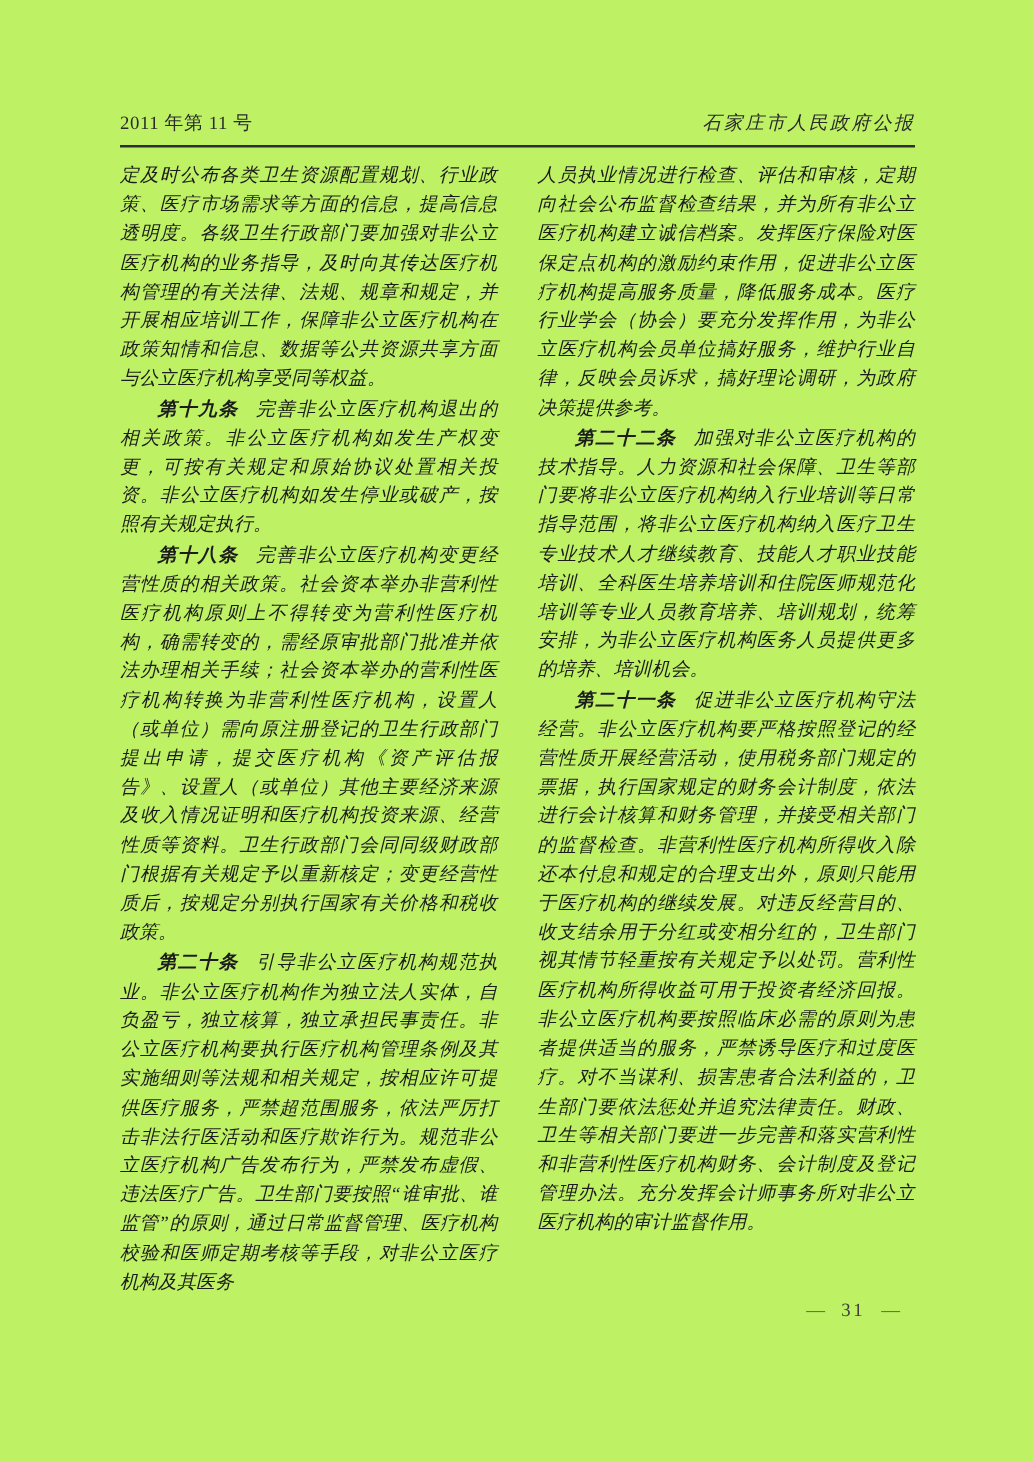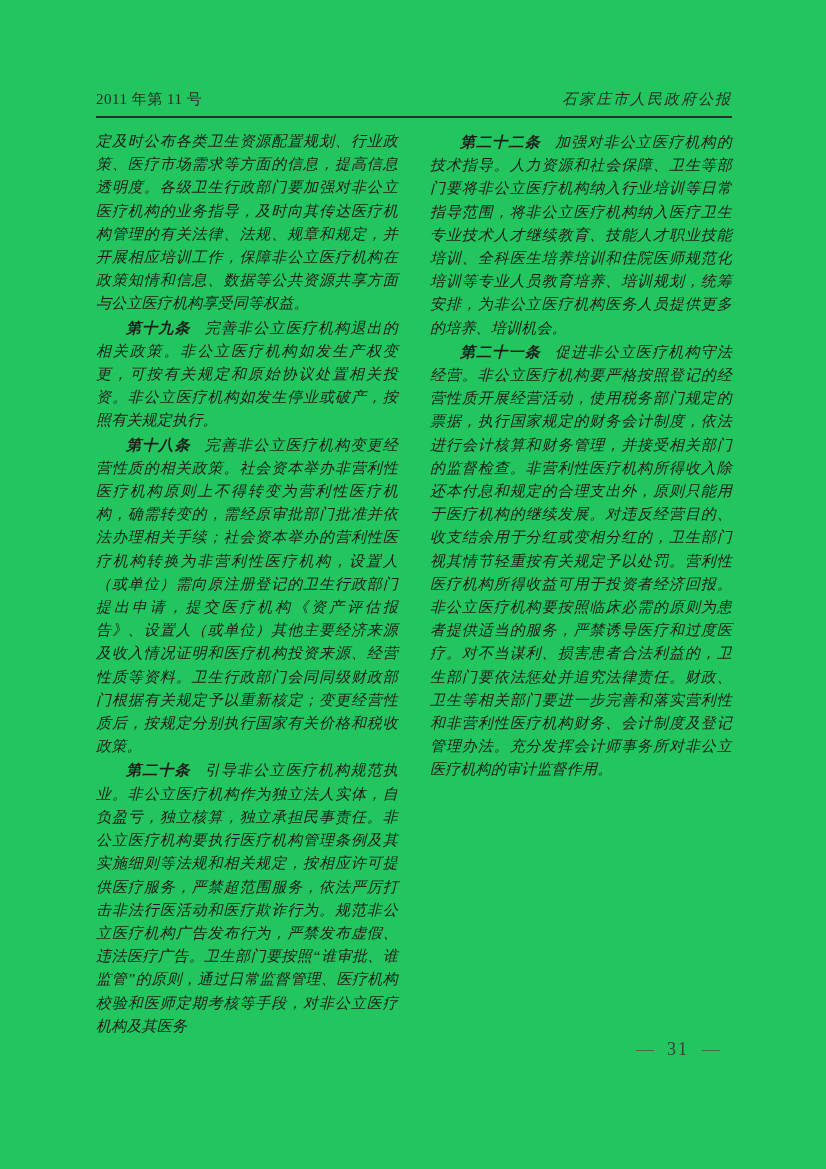--- a/index.html
+++ b/index.html
@@ -5,21 +5,21 @@
   html, body {
     margin: 0;
     padding: 0;
     background: #e8e8e6;
   }
   .page {
     position: relative;
     width: 826px;
     height: 1169px;
     margin: 0 auto;
-    background: #22c55e;
+    background: #bef264;
     font-family: "Liberation Serif", "DejaVu Serif", serif;
     color: #1c1c1c;
     overflow: hidden;
   }
   
   .header-row {
     position: absolute;
     left: 96px;
     top: 91px;
     width: 636px;
@@ -74,21 +74,21 @@
     margin: 11px 0;
     letter-spacing: 1px;
   }
   
   .footer {
     position: absolute;
     top: 1041px;
     left: 96px;
     width: 624px;
     text-align: right;
-    font-size: 18px;
+    font-size: 15px;
     line-height: 17px;
     color: #3d3d3d;
   }
   .footer .dash { color: #5a5a5a; }
   .footer .num  { margin: 0 13px; letter-spacing: 2px; }
 </style>
 </head>
 <body>
 
 <div class="page">
@@ -111,20 +111,21 @@
       <span class="lead">第十八条</span><span>完善非公立医疗机构变更经营性质的相关政策。社会资本举办非营利性医疗机构原则上不得转变为营利性医疗机构，确需转变的，需经原审批部门批准并依法办理相关手续；社会资本举办的营利性医疗机构转换为非营利性医疗机构，设置人（或单位）需向原注册登记的卫生行政部门提出申请，提交医疗机构《资产评估报告》、设置人（或单位）其他主要经济来源及收入情况证明和医疗机构投资来源、经营性质等资料。卫生行政部门会同同级财政部门根据有关规定予以重新核定；变更经营性质后，按规定分别执行国家有关价格和税收政策。</span>
     </p>
 
 
     <p class="article">
       <span class="lead">第二十条</span><span>引导非公立医疗机构规范执业。非公立医疗机构作为独立法人实体，自负盈亏，独立核算，独立承担民事责任。非公立医疗机构要执行医疗机构管理条例及其实施细则等法规和相关规定，按相应许可提供医疗服务，严禁超范围服务，依法严厉打击非法行医活动和医疗欺诈行为。规范非公立医疗机构广告发布行为，严禁发布虚假、违法医疗广告。卫生部门要按照“谁审批、谁监管”的原则，通过日常监督管理、医疗机构校验和医师定期考核等手段，对非公立医疗机构及其医务</span>
     </p>
   </div>
 
   <div class="col col-right">
+    <p class="cont">人员执业情况进行检查、评估和审核，定期向社会公布监督检查结果，并为所有非公立医疗机构建立诚信档案。发挥医疗保险对医保定点机构的激励约束作用，促进非公立医疗机构提高服务质量，降低服务成本。医疗行业学会（协会）要充分发挥作用，为非公立医疗机构会员单位搞好服务，维护行业自律，反映会员诉求，搞好理论调研，为政府决策提供参考。</p>
 
     <p class="article">
       <span class="lead">第二十二条</span><span>加强对非公立医疗机构的技术指导。人力资源和社会保障、卫生等部门要将非公立医疗机构纳入行业培训等日常指导范围，将非公立医疗机构纳入医疗卫生专业技术人才继续教育、技能人才职业技能培训、全科医生培养培训和住院医师规范化培训等专业人员教育培养、培训规划，统筹安排，为非公立医疗机构医务人员提供更多的培养、培训机会。</span>
     </p>
 
     <p class="article">
       <span class="lead">第二十一条</span><span>促进非公立医疗机构守法经营。非公立医疗机构要严格按照登记的经营性质开展经营活动，使用税务部门规定的票据，执行国家规定的财务会计制度，依法进行会计核算和财务管理，并接受相关部门的监督检查。非营利性医疗机构所得收入除还本付息和规定的合理支出外，原则只能用于医疗机构的继续发展。对违反经营目的、收支结余用于分红或变相分红的，卫生部门视其情节轻重按有关规定予以处罚。营利性医疗机构所得收益可用于投资者经济回报。非公立医疗机构要按照临床必需的原则为患者提供适当的服务，严禁诱导医疗和过度医疗。对不当谋利、损害患者合法利益的，卫生部门要依法惩处并追究法律责任。财政、卫生等相关部门要进一步完善和落实营利性和非营利性医疗机构财务、会计制度及登记管理办法。充分发挥会计师事务所对非公立医疗机构的审计监督作用。</span>
     </p>
 
   </div>

